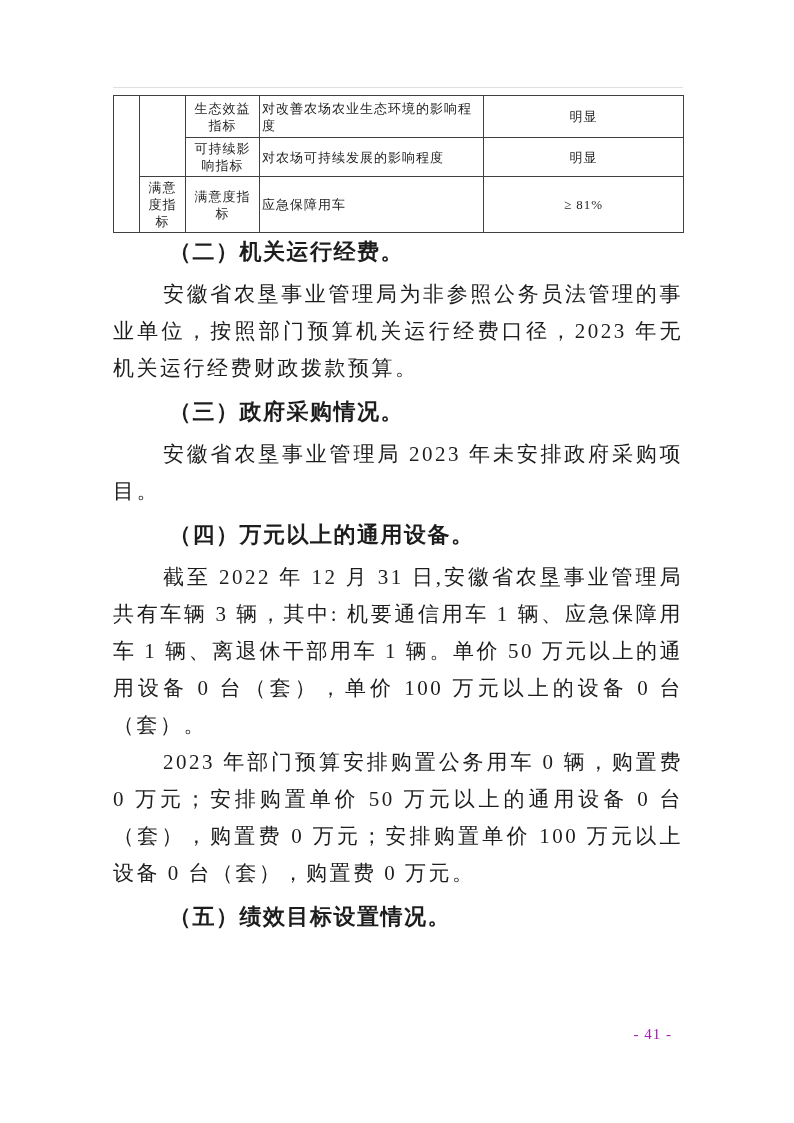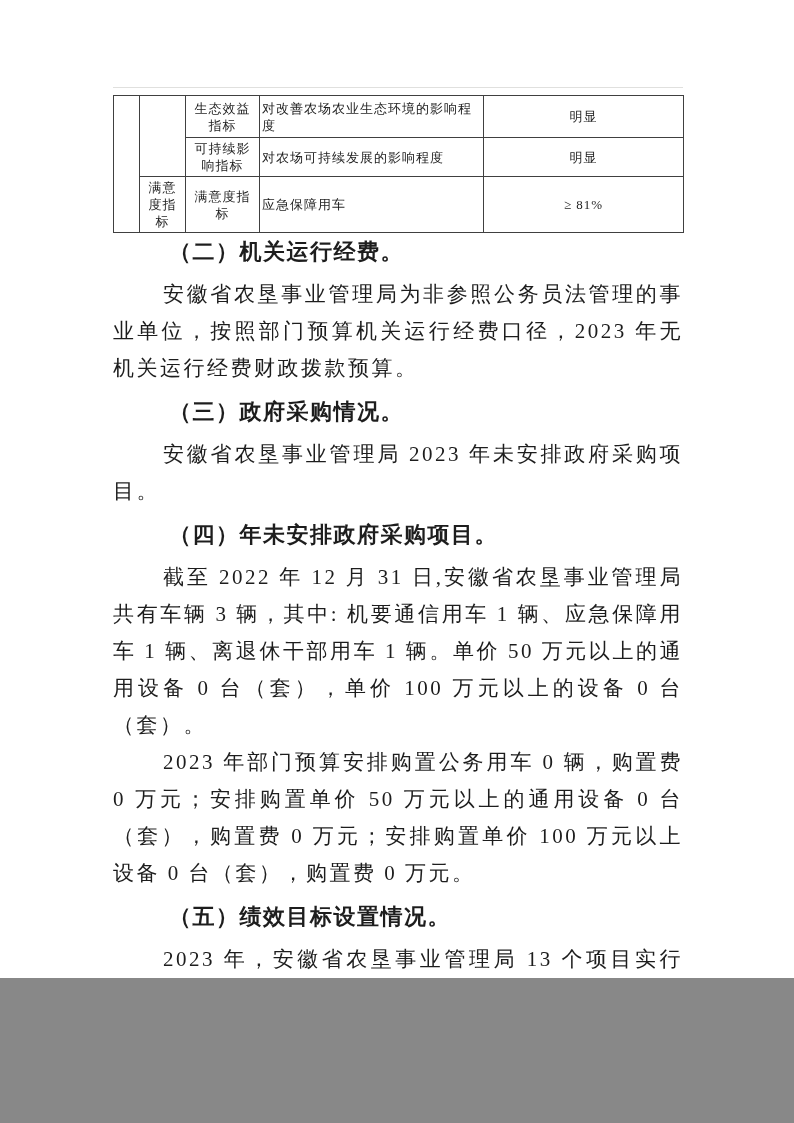--- a/index.html
+++ b/index.html
@@ -1,19 +1,19 @@
 <!DOCTYPE html>
 <html><head>
 <meta charset="utf-8">
 <style>
   html, body { margin: 0; padding: 0; background: #888; }
   .page {
     position: relative;
     width: 794px;
-    height: 978px;
+    height: 1123px;
     margin: 0 auto;
     background: #ffffff;
     color: #1d1d1d;
     font-family: "Liberation Serif", "DejaVu Serif", serif;
     overflow: hidden;
   }
   .ghost-line {
     position: absolute;
     left: 113px;
     top: 87px;
@@ -112,23 +112,22 @@
   </tbody>
     </table>
 
   <div class="content">
     <p class="sec-heading">（二）机关运行经费。</p>
     <p class="para">安徽省农垦事业管理局为非参照公务员法管理的事业单位，按照部门预算机关运行经费口径，2023 年无机关运行经费财政拨款预算。</p>
 
     <p class="sec-heading">（三）政府采购情况。</p>
     <p class="para">安徽省农垦事业管理局 2023 年未安排政府采购项目。</p>
 
-    <p class="sec-heading">（四）年未安排政府采购项目。</p>
+    <p class="sec-heading">（四）万元以上的通用设备。</p>
     <p class="para">截至 2022 年 12 月 31 日,安徽省农垦事业管理局共有车辆 3 辆，其中: 机要通信用车 1 辆、应急保障用车 1 辆、离退休干部用车 1 辆。单价 50 万元以上的通用设备 0 台（套），单价 100 万元以上的设备 0 台（套）。</p>
     <p class="para">2023 年部门预算安排购置公务用车 0 辆，购置费 0 万元；安排购置单价 50 万元以上的通用设备 0 台（套），购置费 0 万元；安排购置单价 100 万元以上设备 0 台（套），购置费 0 万元。</p>
 
     <p class="sec-heading">（五）绩效目标设置情况。</p>
-    <p class="para">2023 年，安徽省农垦事业管理局 13 个项目实行了绩效目标管理，涉及一般公共预算当年财政拨款 10,881.1 万元。</p>
   </div>
 
   <div class="page-number">- 41 -</div>
 
 </div>
 
 </body></html>

